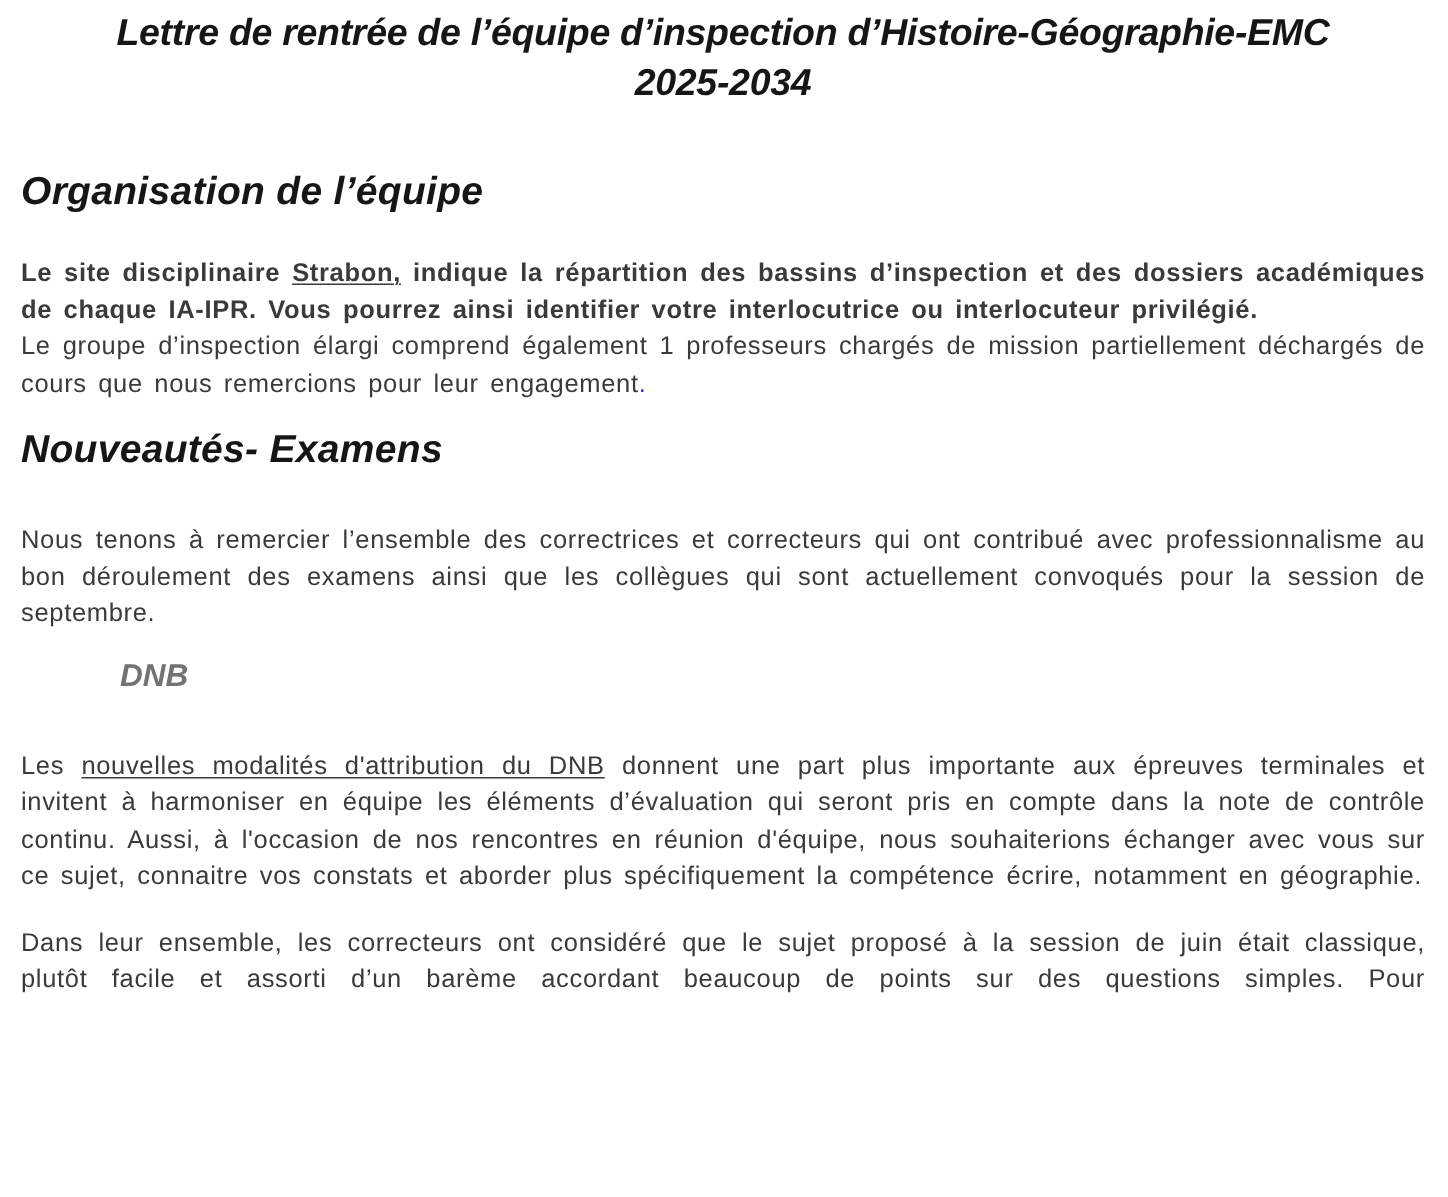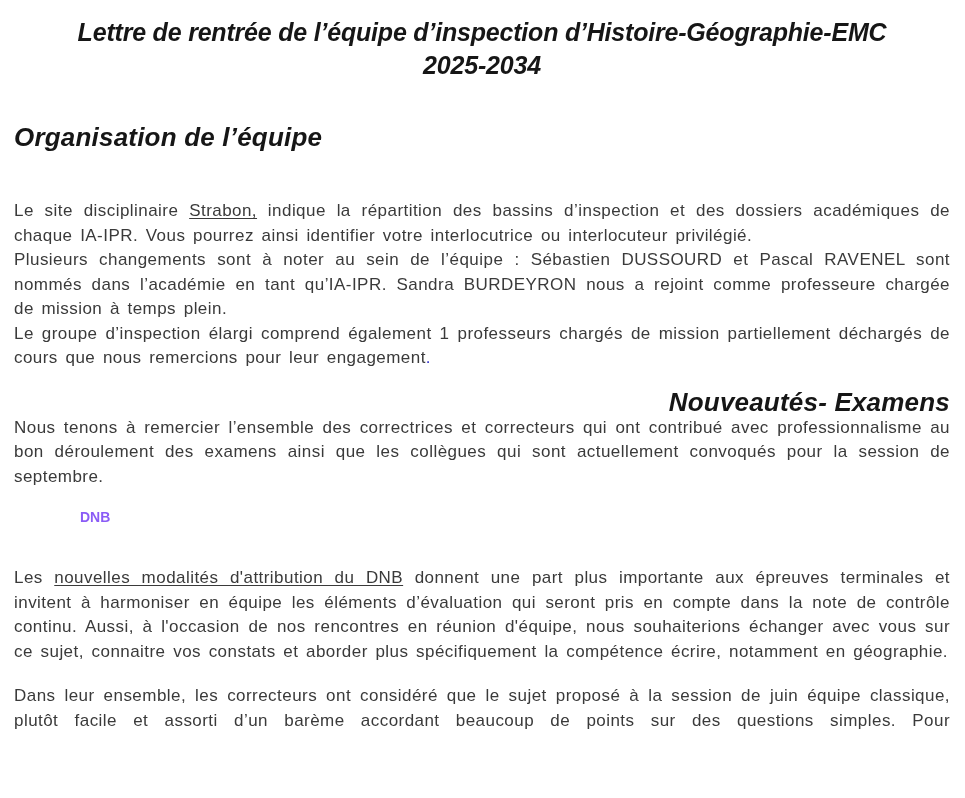--- a/index.html
+++ b/index.html
@@ -8,21 +8,21 @@
     background: #ffffff;
   }
   body {
     width: 965px;
     height: 798px;
     overflow: hidden;
     font-family: "Liberation Sans", "DejaVu Sans", sans-serif;
     color: #3a3a3a;
   }
   .page {
-    padding: 14px 15px 0 14px;
+    padding: 4px 15px 0 14px;
   }
   .doc-title {
     margin: 2px 0 0 0;
     font-size: 25px;
     line-height: 33px;
     font-weight: 700;
     font-style: italic;
     color: #161616;
     text-align: center;
     letter-spacing: -0.2px;
@@ -31,39 +31,40 @@
   .h2 {
     margin: 0;
     font-size: 26px;
     line-height: 28px;
     font-weight: 700;
     font-style: italic;
     color: #161616;
     letter-spacing: 0.2px;
   }
   #h2-organisation { margin-top: 41px; }
-  #h2-nouveautes  { margin-top: 17px; text-align: right; }
+  #h2-nouveautes  { margin-top: 17px; }
   .h3 {
     margin: 18px 0 0 66px;
-    font-size: 14px;
+    font-size: 21px;
     line-height: 21px;
     font-weight: 700;
-    color: #8b5cf6;
+    font-style: italic;
+    color: #737373;
   }
   .bp {
     margin: 0;
     font-size: 17px;
     line-height: 24.5px;
     text-align: justify;
     letter-spacing: 0.45px;
     word-spacing: 2.5px;
     color: #3a3a3a;
   }
-  #p-site       { margin-top: 48px; }
-  #p-remercier  { }
+  #p-site       { margin-top: 29px; font-weight: bold; }
+  #p-remercier  { margin-top: 35px; }
   #p-modalites  { margin-top: 38px; }
   #p-ensemble   { margin-top: 20px; text-align-last: justify; }
   .doc-link {
     color: inherit;
     text-decoration: underline;
     text-decoration-thickness: 1px;
     text-underline-offset: 2px;
     cursor: pointer;
   }
   .blue-dot { color: #3333cc; }
@@ -75,28 +76,27 @@
 
   <h1 class="doc-title">
     <span class="tl">Lettre de rentrée de l’équipe d’inspection d’Histoire-Géographie-EMC</span>
     <span class="tl">2025-2034</span>
   </h1>
 
   <h2 class="h2" id="h2-organisation">Organisation de l’équipe</h2>
 
   <p class="bp" id="p-site"><span>Le site disciplinaire </span><a class="doc-link">Strabon,</a><span> indique la répartition des bassins d’inspection et des dossiers académiques de chaque IA-IPR. Vous pourrez ainsi identifier votre interlocutrice ou interlocuteur privilégié.</span></p>
 
-  <p class="bp">Plusieurs changements sont à noter au sein de l’équipe : Sébastien DUSSOURD et Pascal RAVENEL sont nommés dans l’académie en tant qu’IA-IPR. Sandra BURDEYRON nous a rejoint comme professeure chargée de mission à temps plein.</p>
 
 
   <p class="bp"><span>Le groupe d’inspection élargi comprend également 1 professeurs chargés de mission partiellement déchargés de cours que nous remercions pour leur engagement</span><span class="blue-dot">.</span></p>
 
   <h2 class="h2" id="h2-nouveautes">Nouveautés- Examens</h2>
 
   <p class="bp" id="p-remercier">Nous tenons à remercier l’ensemble des correctrices et correcteurs qui ont contribué avec professionnalisme au bon déroulement des examens ainsi que les collègues qui sont actuellement convoqués pour la session de septembre.</p>
 
   <h3 class="h3">DNB</h3>
 
   <p class="bp" id="p-modalites"><span>Les </span><a class="doc-link">nouvelles modalités d'attribution du DNB</a><span> donnent une part plus importante aux épreuves terminales et invitent à harmoniser en équipe les éléments d’évaluation qui seront pris en compte dans la note de contrôle continu. Aussi, à l'occasion de nos rencontres en réunion d'équipe, nous souhaiterions échanger avec vous sur ce sujet, connaitre vos constats et aborder plus spécifiquement la compétence écrire, notamment en géographie.</span></p>
 
-  <p class="bp" id="p-ensemble">Dans leur ensemble, les correcteurs ont considéré que le sujet proposé à la session de juin équipe classique, plutôt facile et assorti d’un barème accordant beaucoup de points sur des questions simples. Pour</p>
+  <p class="bp" id="p-ensemble">Dans leur ensemble, les correcteurs ont considéré que le sujet proposé à la session de juin était classique, plutôt facile et assorti d’un barème accordant beaucoup de points sur des questions simples. Pour</p>
 
 </div>
 
 </body></html>

